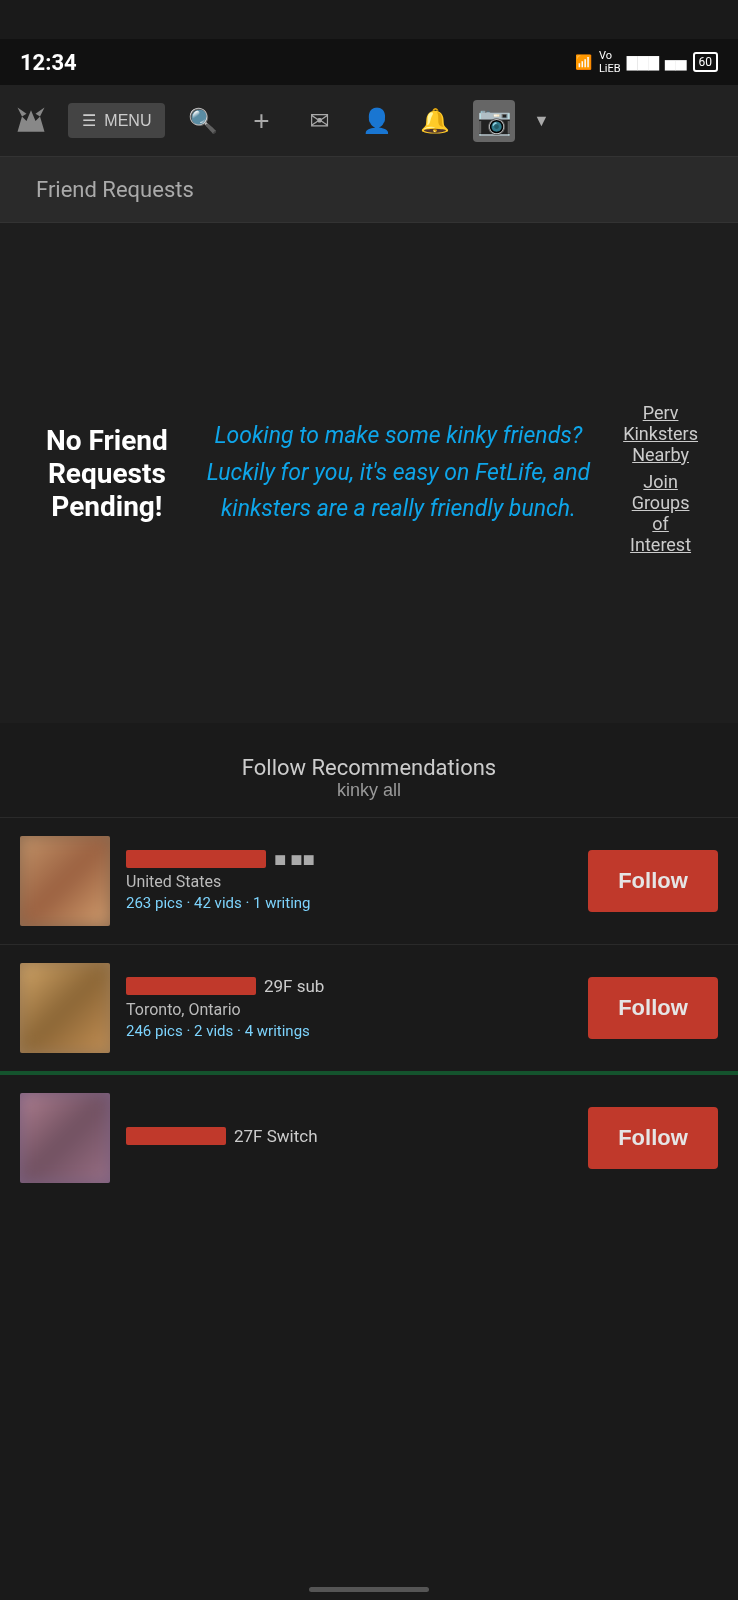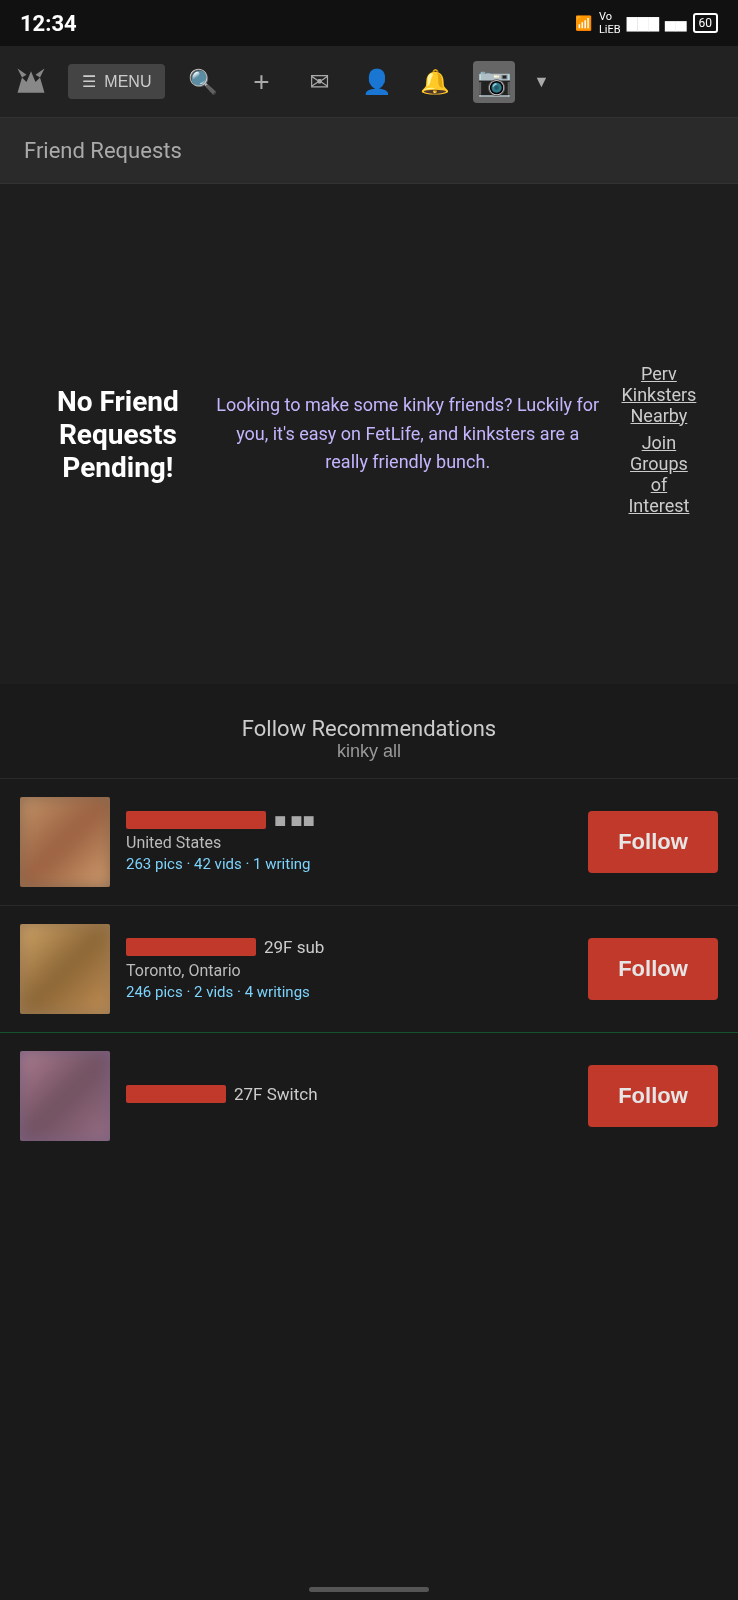--- a/index.html
+++ b/index.html
@@ -15,20 +15,21 @@
     }
 
     
     .status-bar {
       background: #111;
       display: flex;
       justify-content: space-between;
       align-items: center;
       padding: 8px 20px;
       height: 46px;
+      margin-top: 39px;
     }
     .status-time {
       color: #fff;
       font-size: 22px;
       font-weight: bold;
     }
     .status-icons {
       display: flex;
       align-items: center;
       gap: 6px;
@@ -102,21 +103,21 @@
     }
     .nav-avatar-caret {
       color: #aaa;
       font-size: 16px;
       cursor: pointer;
     }
 
     
     .page-header {
       background: #2a2a2a;
-      padding: 20px 24px;
+      padding: 20px 36px;
       border-bottom: 1px solid #333;
     }
     .page-header-title {
       color: #aaa;
       font-size: 22px;
       font-weight: 400;
     }
 
     
     .empty-state {
@@ -128,24 +129,25 @@
       align-items: center;
       justify-content: center;
       gap: 20px;
     }
     .empty-state-title {
       color: #fff;
       font-size: 28px;
       font-weight: bold;
     }
     .empty-state-desc {
-      color: #c4b5fd;
-      font-size: 18px;
+      color: #0ea5e9;
+      font-size: 23px;
       line-height: 1.6;
       max-width: 520px;
+      font-style: italic;
     }
     .empty-state-links {
       display: flex;
       flex-direction: column;
       align-items: flex-start;
       gap: 6px;
       margin-top: 10px;
     }
     .empty-state-link {
       color: #ccc;
@@ -249,21 +251,21 @@
       flex-shrink: 0;
       min-width: 130px;
       text-align: center;
     }
 
     
     .rec-item-partial {
       display: flex;
       align-items: center;
       padding: 18px 20px;
-      border-top: 1px solid #14532d;
+      border-top: 4px solid #14532d;
       gap: 16px;
     }
 
     
     .scroll-indicator {
       position: fixed;
       bottom: 8px;
       left: 50%;
       transform: translateX(-50%);
       width: 120px;

